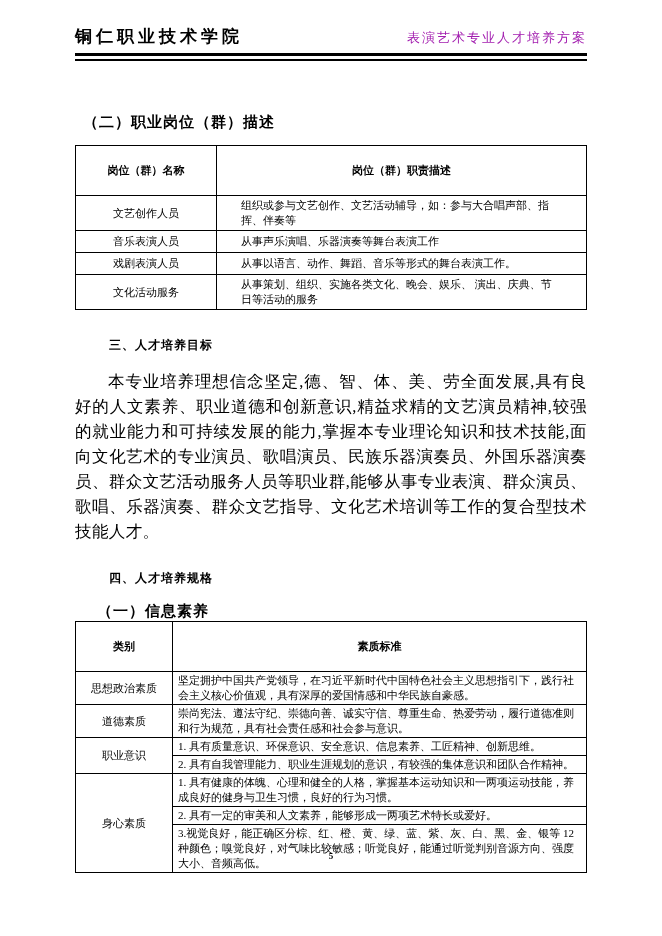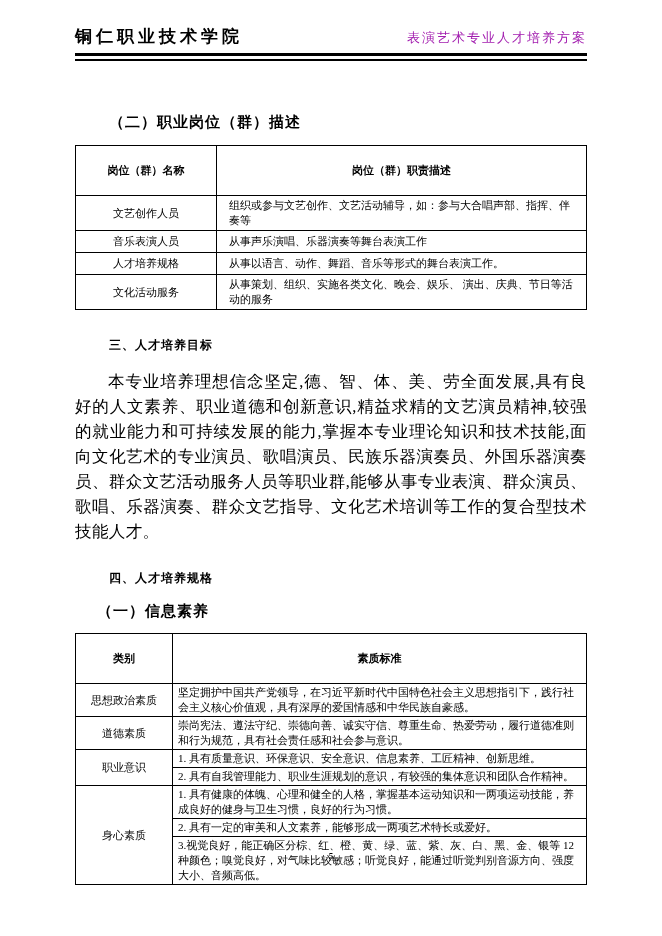--- a/index.html
+++ b/index.html
@@ -48,21 +48,21 @@
     letter-spacing: 1px;
     margin: 0;
   }
   .h-main {
     font-family: "Liberation Sans", "DejaVu Sans", sans-serif;
     font-weight: bold;
     font-size: 12px;
     letter-spacing: 1px;
     margin: 0;
   }
-  #s2-title { margin-top: 52px; margin-left: 34px; }
+  #s2-title { margin-top: 52px; margin-left: 8px; }
   #s3-title { margin-top: 27px; margin-left: 34px; }
   #s4-title { margin-top: 26px; margin-left: 34px; }
   #s4-1-title { margin-top: 15px; margin-left: 22px; }
 
   
   .para {
     margin: 15px 0 0 0;
     font-size: 16.5px;
     line-height: 25px;
     text-align: justify;
@@ -85,24 +85,24 @@
     padding: 17px 4px;
   }
   td {
     font-size: 11px;
     line-height: 15px;
     padding: 1px 5px;
     vertical-align: middle;
   }
   .t1 { margin-top: 13px; }
   .t1 .name { width: 132px; text-align: center; }
-  .t1 td.desc { text-align: left; padding: 2px 12px; margin-top: 40px; }
+  .t1 td.desc { text-align: left; padding: 2px 24px; margin-top: 40px; }
   .t1 td { height: 17px; }
 
-  .t2 { margin-top: 12px; }
+  .t2 { }
   .t2 .cat { width: 88px; text-align: center; }
   .t2 td.desc { text-align: left; }
 
   
   .page-number {
     position: absolute;
     top: 851px; left: 0; right: 0;
     text-align: center;
     font-size: 9px;
     font-weight: bold;
@@ -132,21 +132,21 @@
       </tr>
       <tr>
         <td class="name">文艺创作人员</td>
         <td class="desc">组织或参与文艺创作、文艺活动辅导，如：参与大合唱声部、指挥、伴奏等</td>
       </tr>
       <tr>
         <td class="name">音乐表演人员</td>
         <td class="desc">从事声乐演唱、乐器演奏等舞台表演工作</td>
       </tr>
       <tr>
-        <td class="name">人才培养规格</td>
+        <td class="name">戏剧表演人员</td>
         <td class="desc">从事以语言、动作、舞蹈、音乐等形式的舞台表演工作。</td>
       </tr>
       <tr>
         <td class="name">文化活动服务</td>
         <td class="desc">从事策划、组织、实施各类文化、晚会、娱乐、 演出、庆典、节日等活动的服务</td>
       </tr>
     </tbody>
       </table>
 
     <h2 class="h-main" id="s3-title">三、人才培养目标</h2>

